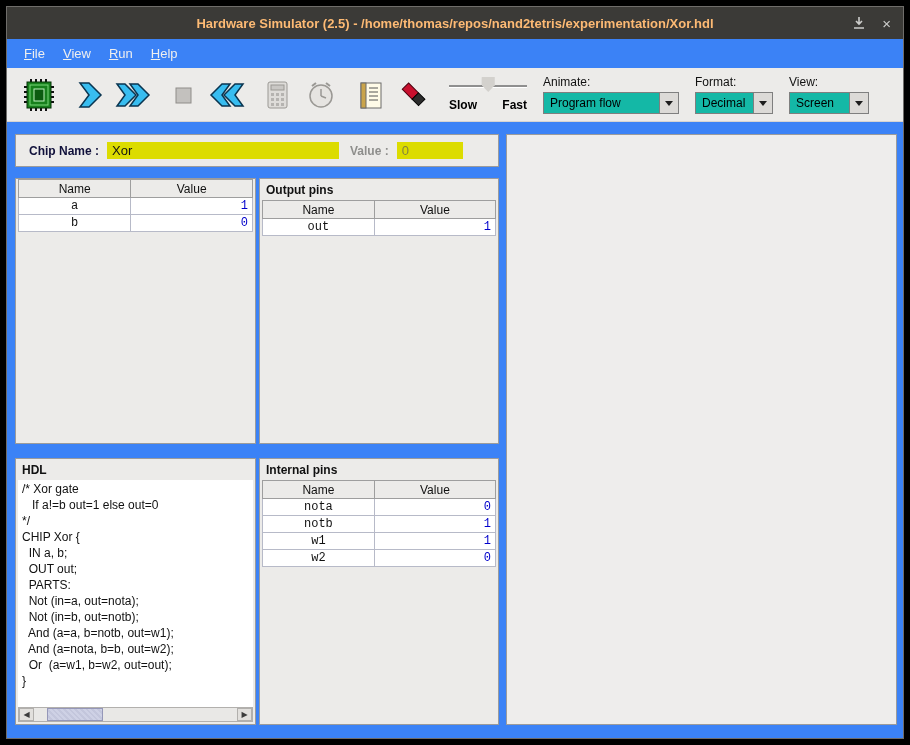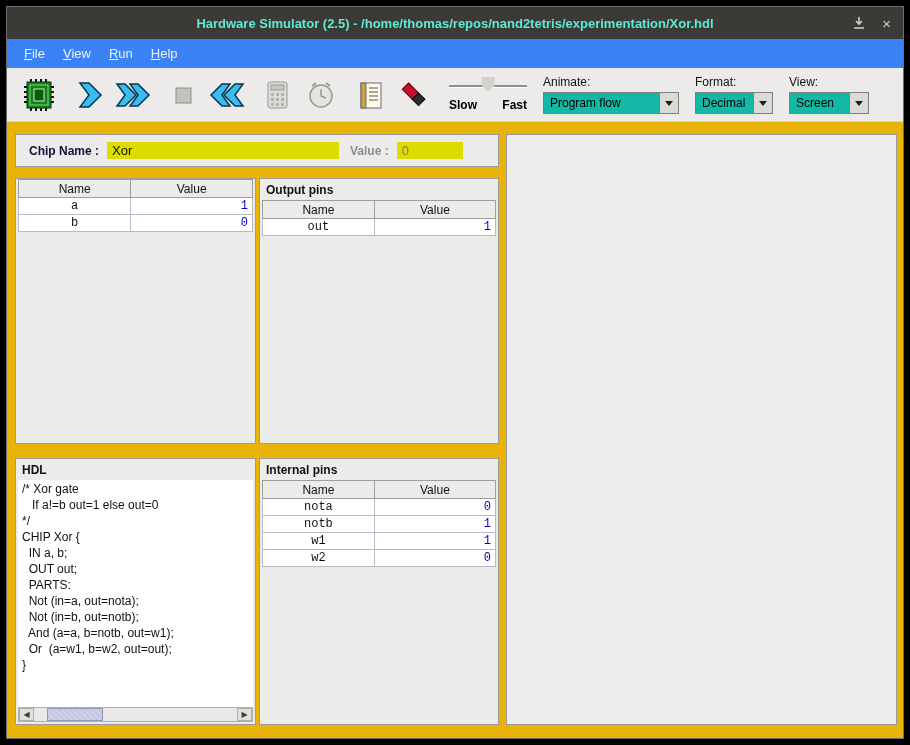--- a/index.html
+++ b/index.html
@@ -4,21 +4,21 @@
 <style>
   * { margin:0; padding:0; box-sizing:border-box; }
   html,body { width:910px; height:745px; }
   body { background:#000; font-family:"Liberation Sans", sans-serif; position:relative; overflow:hidden; }
 
   .window { position:absolute; left:6px; top:6px; width:898px; height:733px;
             background:#ecebe9; display:flex; flex-direction:column; border:1px solid #6f6d6a; }
 
   
   .titlebar { flex:0 0 32px; background:#3b3a37; display:flex; align-items:center; position:relative; }
-  .titlebar .title { flex:1; text-align:center; color:#5eead4; font-weight:bold; font-size:13px; }
+  .titlebar .title { flex:1; text-align:center; color:#fdba74; font-weight:bold; font-size:13px; }
   .win-controls { position:absolute; right:12px; top:0; height:100%; display:flex; align-items:center; gap:16px; }
   .win-btn { color:#cdcdcb; font-size:15px; line-height:1; cursor:default; display:flex; align-items:center; }
 
   
   .menubar { flex:0 0 29px; background:#3b82f6; display:flex; align-items:center; padding-left:8px; }
   .menu-item { display:inline-block; color:#efefef; font-size:13px; padding:5px 9px; }
   .menu-item::first-letter { text-decoration:underline; }
 
   
   .toolbar { flex:0 0 54px; background:#ecebe9; border-bottom:1px solid #d6d4d1;
@@ -36,21 +36,21 @@
 
   .combo-group { margin-left:16px; display:flex; flex-direction:column; }
   .combo-label { font-size:12px; color:#111; margin-bottom:3px; }
   .combo { display:flex; border:1px solid #7f7f7f; background:#14b8a6; height:22px; align-items:stretch; }
   .combo-text { flex:1; font-size:12px; padding:3px 6px 0 6px; white-space:nowrap; overflow:hidden; }
   .combo-btn { width:19px; background:#dcdad7; border-left:1px solid #7f7f7f;
                display:flex; align-items:center; justify-content:center; }
   .combo-arrow { width:0; height:0; border-left:4px solid transparent; border-right:4px solid transparent; border-top:5px solid #1d1d1d; }
 
   
-  .content { flex:1; position:relative; background:#eab308; }
+  .content { flex:1; position:relative; background:#3b82f6; }
   .panel { position:absolute; border:1px solid #9b9b9b; background:#ecebe9; }
   .panel-title { font-size:12px; font-weight:bold; color:#111; padding:4px 6px 3px; }
 
   .chip-header { left:8px; top:12px; width:484px; height:33px; display:flex; align-items:center; padding-left:13px; }
   .chip-name-label { font-size:12px; font-weight:bold; color:#10103a; }
   .field { background:#dcdc00; height:17px; font-size:13px; padding:1px 5px 0 5px; overflow:hidden; white-space:nowrap; }
   .chip-name-field { width:232px; margin-left:8px; color:#111; }
   .time-label { font-size:12px; font-weight:bold; color:#8e8e8c; margin-left:11px; }
   .time-field { width:66px; margin-left:8px; color:#84843e; }
 
@@ -305,20 +305,21 @@
         <div class="hdl-line">/* Xor gate</div>
         <div class="hdl-line">   If a!=b out=1 else out=0</div>
         <div class="hdl-line">*/</div>
         <div class="hdl-line">CHIP Xor {</div>
         <div class="hdl-line">  IN a, b;</div>
         <div class="hdl-line">  OUT out;</div>
         <div class="hdl-line">  PARTS:</div>
         <div class="hdl-line">  Not (in=a, out=nota);</div>
         <div class="hdl-line">  Not (in=b, out=notb);</div>
         <div class="hdl-line">  And (a=a, b=notb, out=w1);</div>
+        <div class="hdl-line">  And (a=nota, b=b, out=w2);</div>
         <div class="hdl-line">  Or  (a=w1, b=w2, out=out);</div>
         <div class="hdl-line">}</div>
       </div>
       <div class="hscroll">
         <div class="hscroll-btn">◀</div>
         <div class="hscroll-track">
           <div class="hscroll-thumb"></div>
         </div>
         <div class="hscroll-btn">▶</div>
       </div>

